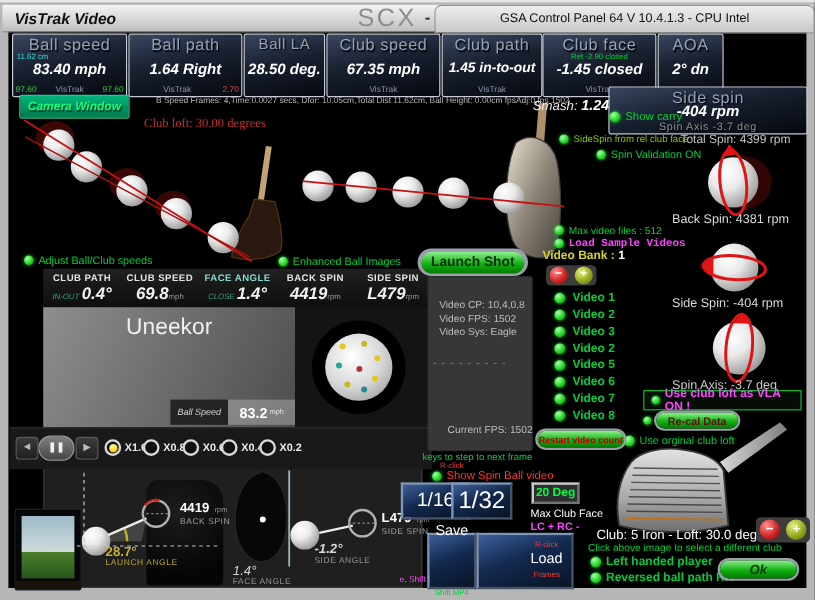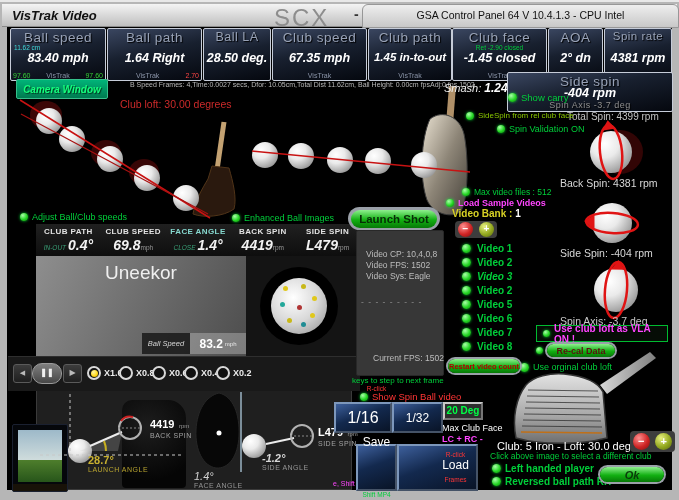--- a/index.html
+++ b/index.html
@@ -4,21 +4,21 @@
 <style>
   html,body{margin:0;padding:0;background:#444;}
   #screen{position:relative;width:679px;height:500px;background:#b6b6b6;
     font-family:"Liberation Sans",sans-serif;overflow:hidden;border-top:2px solid #e8e8e8;}
   .abs{position:absolute;}
   #content{position:absolute;left:7px;top:24px;width:665px;height:464px;background:#000;}
   
   #titlebar{position:absolute;left:2px;top:2px;width:675px;height:22px;z-index:10;
     background:linear-gradient(#f4f4f4,#bfbfbf);border-bottom:1px solid #8a8a8a;}
   #titlebar .app{position:absolute;left:10px;top:4px;font-size:13px;font-weight:bold;font-style:italic;color:#101010;}
-  #titlebar .logo{position:absolute;left:272px;top:0px;font-size:24px;color:#8d8d8d;letter-spacing:2px;}
+  #titlebar .logo{position:absolute;left:296px;top:0px;font-size:21px;color:#8d8d8d;letter-spacing:2px;}
   #titlebar .minimize{position:absolute;left:352px;top:2px;font-size:14px;color:#333;font-weight:bold;}
   #titlebar .right{position:absolute;left:360px;top:0;width:315px;height:22px;
     background:linear-gradient(#eeeeee,#c8c8c8);border:1px solid #979797;border-radius:6px 6px 0 0;
     text-align:center;font-size:10.5px;color:#111;line-height:21px;}
   
   .stat{position:absolute;top:26px;height:51px;z-index:5;border:1px solid #c6ccd8;border-radius:2px;
     background:linear-gradient(168deg,#3a4660 0%,#18202f 45%,#05080f 100%);}
   .stat .lbl{position:absolute;top:1px;left:0;right:0;text-align:center;font-size:13.5px;color:#97a1b5;
     letter-spacing:.5px;text-shadow:1px 1px 1px #000;white-space:nowrap;overflow:hidden;}
   .stat .sub{position:absolute;top:15px;font-size:6.5px;}
@@ -160,43 +160,39 @@
     <div class="foot">
         <span></span>
         <span>VisTrak</span>
         <span></span>
       </div>
   </div>
   <div class="stat" style="left:548px;width:53px;">
     <div class="lbl">AOA</div>
     <div class="val">2° dn</div>
   </div>
-  <div class="stat" style="left:604px;width:66px;">
-    <div class="lbl" style="font-size:11.5px;">Spin rate</div>
-    <div class="val">4381 rpm</div>
-  </div>
 
   <div class="txt" style="left:130px;top:79px;font-size:7px;color:#b8b8b8;">B Speed Frames: 4,Time:0.0027 secs, Dfor: 10.05cm,Total Dist 11.62cm, Ball Height: 0.00cm fpsAdj:0,fps 1502</div>
   <div class="txt" style="left:444px;top:79px;font-size:11px;color:#f0f0f0;font-style:italic;">
     <span>Smash:</span>
     <b style="font-size:12px;color:#fff;">1.24</b>
   </div>
 
   <div class="stat" style="left:507px;top:70px;width:164px;height:38px;">
     <div class="lbl">Side spin</div>
     <div class="val" style="top:13px;">-404 rpm</div>
     <div class="lbl" style="top:auto;bottom:1px;font-size:9px;color:#8f8f8f;">Spin Axis -3.7 deg</div>
   </div>
 
   <div class="abs" style="left:16px;top:77px;width:90px;height:18px;z-index:6;border:1px solid #35c08a;border-radius:2px;
        background:linear-gradient(#00b478,#007a50);display:flex;align-items:center;justify-content:center;">
     <span style="font-size:10px;font-weight:bold;font-style:italic;color:#15ff7d;text-shadow:1px 1px 1px #003a20;">Camera Window</span>
   </div>
 
-  <div class="txt" style="left:120px;top:96px;font-size:10.5px;color:#cc2a2a;">Club loft: 30.00 degrees</div>
+  <div class="txt" style="left:120px;top:96px;font-size:10.5px;color:#cc2a2a;font-family:Liberation Serif, serif;">Club loft: 30.00 degrees</div>
   <div class="ledrow" style="left:508px;top:90px;">
       <span class="led"></span>
       <span class="tg" style="font-size:9.5px;">Show carry</span>
     </div>
   <div class="ledrow" style="left:466px;top:109px;">
       <span class="led" style="width:8px;height:8px;"></span>
       <span class="tolive" style="font-size:8px;">SideSpin from rel club face</span>
     </div>
   <div class="txt" style="left:567px;top:109px;font-size:10px;color:#c2c2c2;">Total Spin: 4399 rpm</div>
   <div class="ledrow" style="left:497px;top:122px;">
@@ -330,41 +326,41 @@
   </div>
   <div class="ledrow" style="left:520px;top:360px;">
       <span class="led"></span>
       <span class="tg" style="font-size:9px;">Use orginal club loft</span>
     </div>
 
   <div class="ledrow" style="left:462px;top:185px;">
       <span class="led" style="width:8px;height:8px;"></span>
       <span class="tg" style="font-size:8.5px;">Max video files : 512</span>
     </div>
-  <div class="ledrow" style="left:446px;top:196px;">
+  <div class="ledrow" style="left:462px;top:196px;font-family:Liberation Mono, monospace;">
       <span class="led" style="width:8px;height:8px;"></span>
       <span class="tm" style="font-size:9px;font-weight:bold;">Load Sample Videos</span>
     </div>
   <div class="txt" style="left:452px;top:206px;font-size:10px;font-weight:bold;">
     <span class="tyellow">Video Bank :</span>
     <span class="tw">1</span>
   </div>
   <div class="pmbox" style="left:455px;top:219px;width:42px;height:17px;">
     <span class="rbtn" style="width:15px;height:15px;font-size:10px;line-height:14px;">−</span>
     <span class="pbtn" style="width:15px;height:15px;font-size:10px;line-height:14px;">+</span>
   </div>
   <div class="videoitem" style="left:462px;top:241px;">
       <span class="led"></span>
       <span>Video 1</span>
     </div>
   <div class="videoitem" style="left:462px;top:255px;">
       <span class="led"></span>
       <span>Video 2</span>
     </div>
-  <div class="videoitem" style="left:462px;top:269px;font-style:italic;">
+  <div class="videoitem" style="left:462px;top:269px;">
       <span class="led"></span>
       <span>Video 3</span>
     </div>
   <div class="videoitem" style="left:462px;top:283px;">
       <span class="led"></span>
       <span>Video 2</span>
     </div>
   <div class="videoitem" style="left:462px;top:297px;">
       <span class="led"></span>
       <span>Video 5</span>
@@ -502,21 +498,21 @@
     <div style="font-size:7px;color:#949494;letter-spacing:.5px;">SIDE ANGLE</div>
   </div>
 
   <div class="ledrow" style="left:360px;top:389px;">
       <span class="led" style="width:8px;height:8px;"></span>
       <span class="tr" style="font-size:9.5px;">Show Spin Ball video</span>
     </div>
   <div class="bluebtn" style="left:334px;top:400px;width:54px;height:27px;font-size:16px;">
       <span>1/16</span>
     </div>
-  <div class="bluebtn" style="left:392px;top:400px;width:47px;height:27px;font-size:12px;">
+  <div class="bluebtn" style="left:376px;top:400px;width:47px;height:27px;font-size:20px;">
       <span>1/32</span>
     </div>
   <div class="graybtn" style="left:443px;top:400px;width:36px;height:14px;font-size:10px;line-height:14px;">20 Deg</div>
   <div class="txt tw" style="left:442px;top:421px;font-size:9px;">Max Club Face</div>
   <div class="txt tm" style="left:442px;top:432px;font-size:9px;font-weight:bold;">LC + RC -</div>
   <div class="bluebtn" style="left:356px;top:442px;width:37px;height:43px;line-height:1;gap:44px;">
     <span class="tr" style="font-size:6.5px;">R-click</span>
     <span style="font-size:12px;">Save</span>
     <span class="tg" style="font-size:6.5px;">Shift MP4</span>
     <span class="tr" style="font-size:6.5px;">Frames</span>

